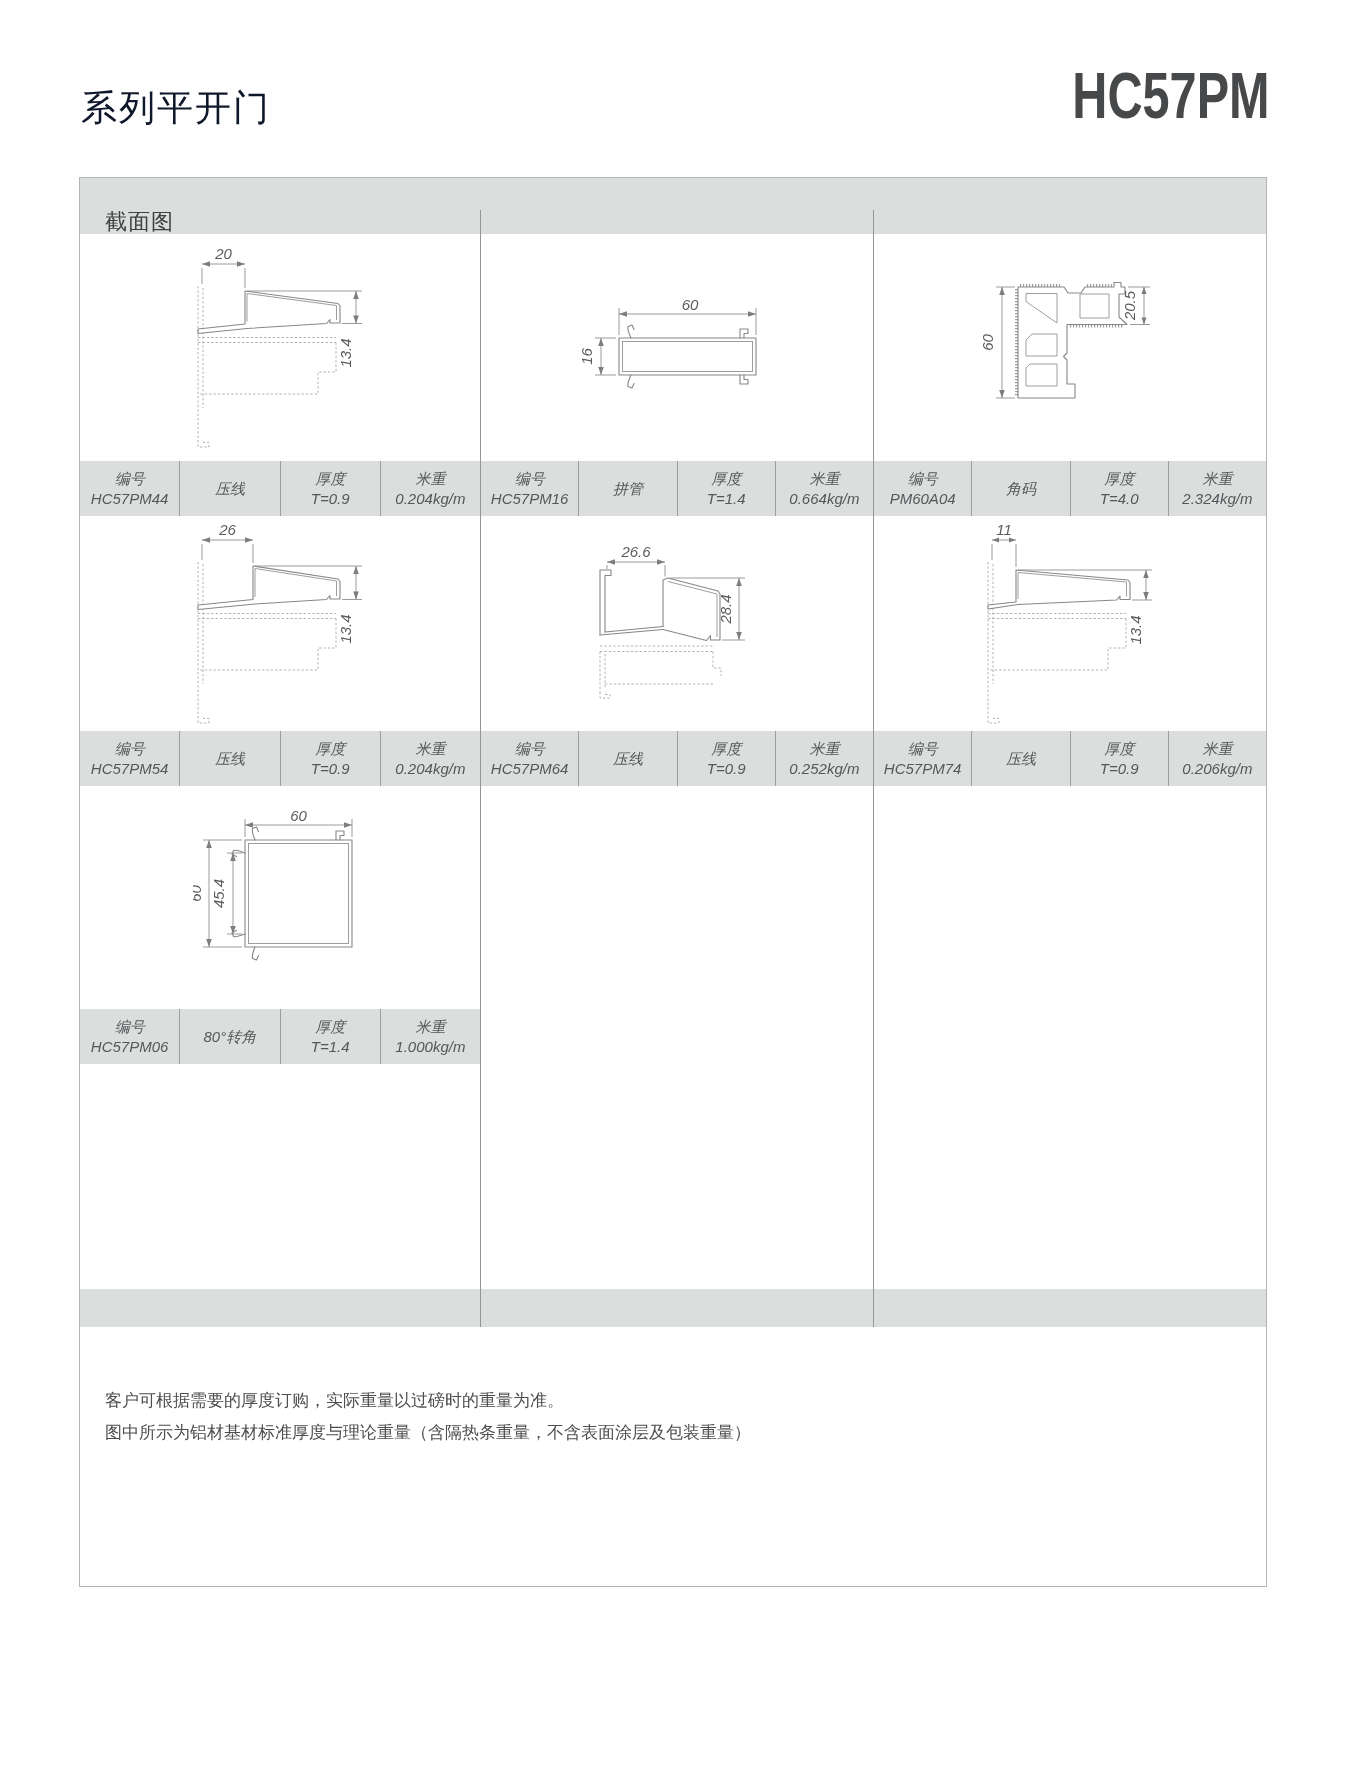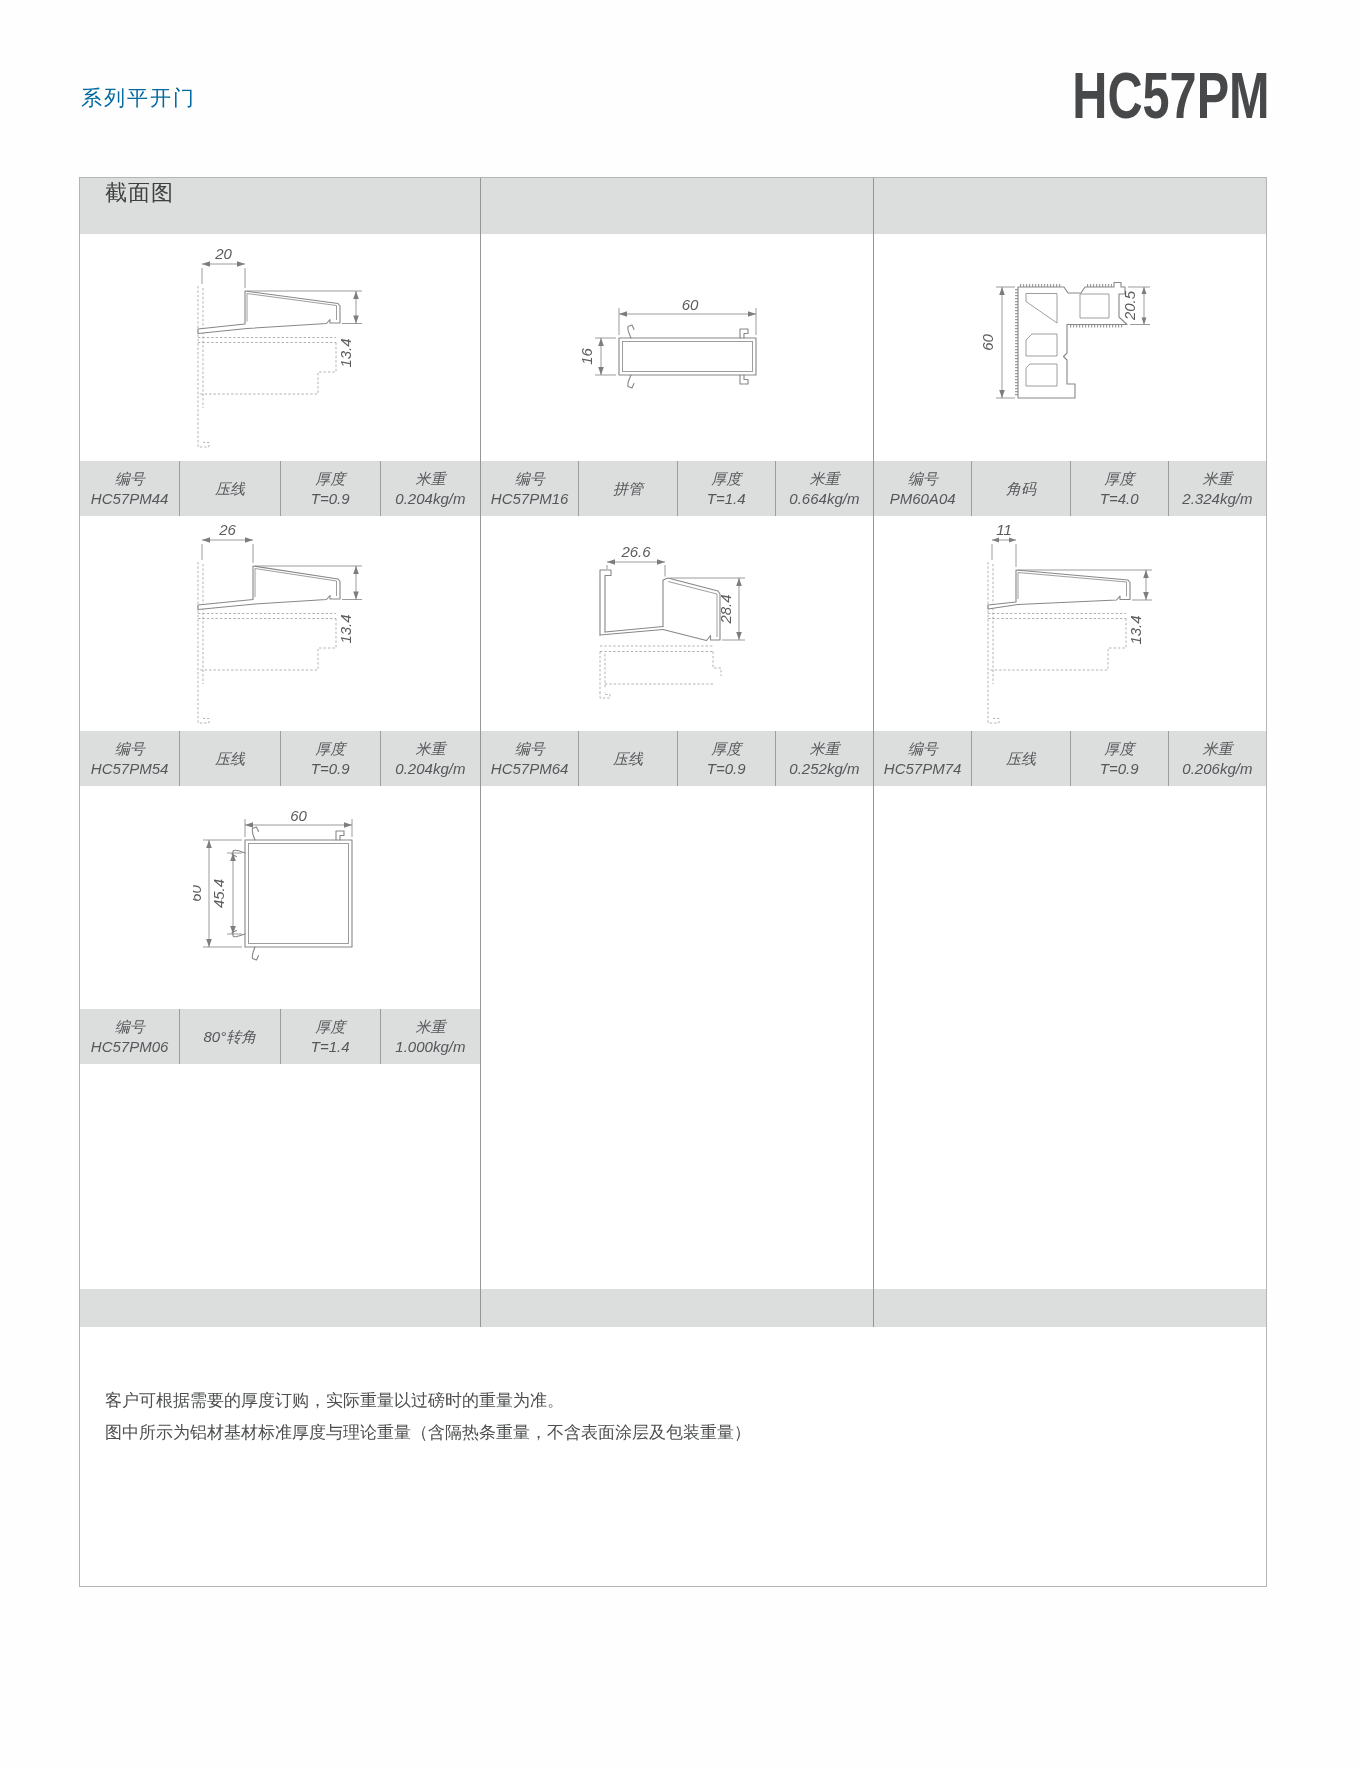--- a/index.html
+++ b/index.html
@@ -1,30 +1,30 @@
 <!DOCTYPE html>
 <html><head>
 <meta charset="utf-8">
 <style>
   html,body{margin:0;padding:0;background:#ffffff;}
   .sheet{position:relative;width:1359px;height:1770px;background:#fefefe;overflow:hidden;
          font-family:"Liberation Sans","DejaVu Sans",sans-serif;}
-  .series{position:absolute;left:81px;top:84px;font-size:21px;color:#0369a1;letter-spacing:2px;}
+  .series{position:absolute;left:81px;top:84px;font-size:36px;color:#0f172a;letter-spacing:2px;}
   .model{position:absolute;top:64px;right:89px;font-size:64px;font-weight:bold;color:#47484a;
          transform:scaleX(.76);transform-origin:100% 50%;line-height:1;letter-spacing:0;}
   .table{position:absolute;left:79px;top:177px;width:1188px;border:1px solid #b3b4b4;
          box-sizing:border-box;background:#ffffff;}
   .row{display:flex;box-sizing:border-box;}
   .col{box-sizing:border-box;position:relative;}
   .c1{flex:0 0 401px;}
   .c2{flex:0 0 393px;}
   .c3{flex:0 0 392px;}
   .divided .col:not(:last-child){border-right:1px solid #959696;}
   .hdr{height:56px;background:#dcdddd;}
-  .hdr .col{display:flex;align-items:flex-start;}
+  .hdr .col{display:flex;align-items:center;margin-top:32px;}
   .section-title{margin-left:25px;font-size:22px;color:#3f4041;letter-spacing:1px;}
   .h-d1{height:227px;}
   .h-i{height:55px;}
   .h-d2{height:215px;}
   .h-d3{height:223px;}
   .h-d4{height:225px;}
   .h-band{height:38px;}
   .h-notes{height:259px;}
   .drow{background:#fff;font-style:italic;}
   .drow .col{display:flex;align-items:center;justify-content:center;}

